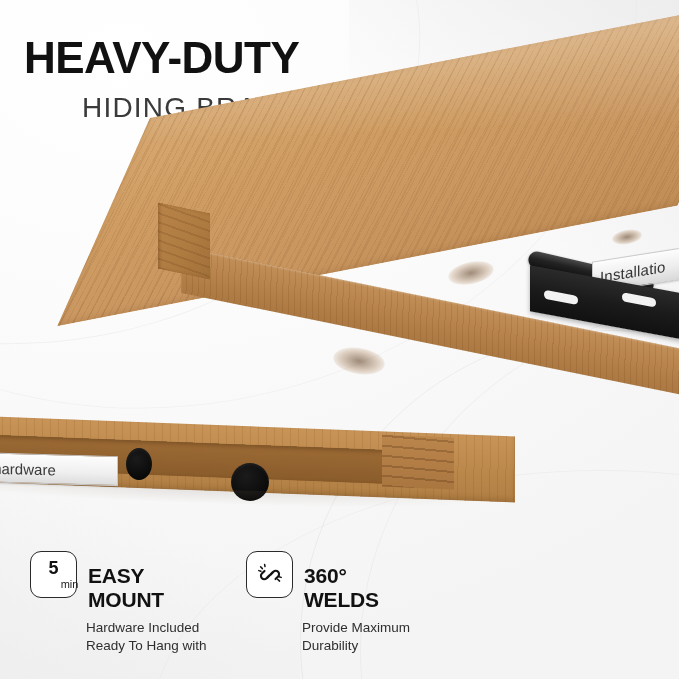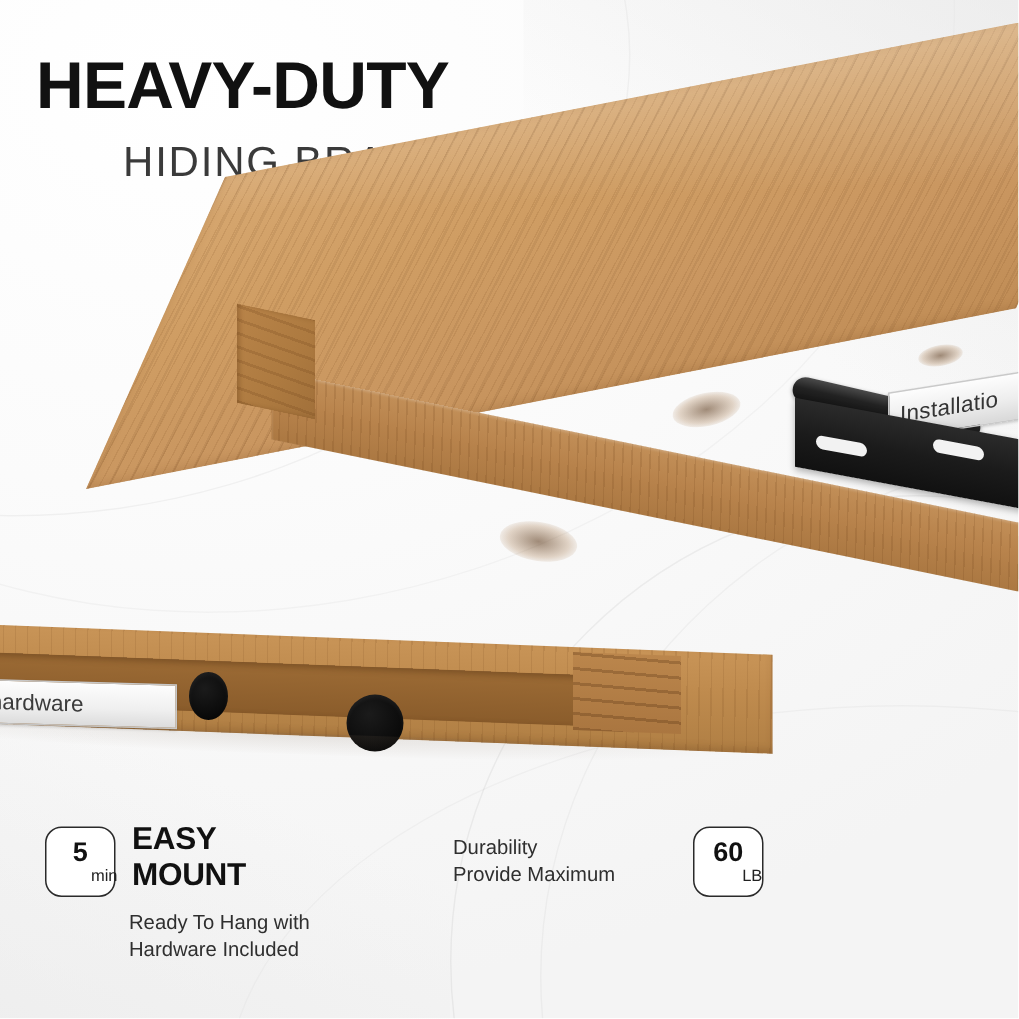--- a/index.html
+++ b/index.html
@@ -273,20 +273,21 @@
   .badge-big { font-size: 18px; font-weight: 600; color: #111; line-height: 1; }
   .badge-small { font-size: 11px; color: #222; line-height: 1.1; margin-top: 1px; margin-left: 32px; }
   .badge svg { display: block; }
   .feature-title {
     margin-left: 11px;
     font-size: 21px;
     font-weight: 700;
     color: #111111;
     line-height: 1.12;
     letter-spacing: -0.2px;
+    margin-top: 16px;
   }
   .feature-desc {
     margin-top: 8px;
     margin-left: 56px;
     font-size: 13.5px;
     font-weight: 300;
     color: #2f2f2f;
     line-height: 1.32;
   }
 </style>
@@ -349,35 +350,53 @@
         <div class="badge">
           <span class="badge-big">5</span>
           <span class="badge-small">min</span>
         </div>
         <div class="feature-title">
           <div>EASY</div>
           <div>MOUNT</div>
         </div>
       </div>
       <div class="feature-desc">
+        <div>Hardware Included</div>
         <div>Ready To Hang with</div>
-        <div>Hardware Included</div>
-      </div>
-    </div>
-
-    <div class="feature">
-      <div class="feature-desc">
-        <div>Durability</div>
-        <div>Provide Maximum</div>
       </div>
     </div>
 
     <div class="feature">
       <div class="feature-head">
         <div class="badge">
-          <span class="badge-big">60</span>
-          <span class="badge-small">LB</span>
+          <svg width="26" height="26" viewBox="0 0 26 26" aria-hidden="true">
+            <g fill="none" stroke="#141414" stroke-width="2.1" stroke-linecap="round">
+              <path d="M12.2 13.6 L9.6 16.2 a3.3 3.3 0 0 1-4.7-4.7 L7.5 8.9"></path>
+              <path d="M13.8 12.4 L16.4 9.8 a3.3 3.3 0 0 1 4.7 4.7 L18.5 17.1"></path>
+              <path d="M10.3 15.7 L15.7 10.3"></path>
+            </g>
+            <g stroke="#141414" stroke-width="1.5" stroke-linecap="round">
+              <path d="M5.4 6.6 L3.6 4.8"></path>
+              <path d="M3.9 9.2 L1.8 8.6"></path>
+              <path d="M8.0 4.6 L7.6 2.4"></path>
+              <path d="M20.6 17.2 L22.6 19.1"></path>
+              <path d="M22.0 14.8 L24.2 15.4"></path>
+            </g>
+          </svg>
+        </div>
+        <div class="feature-title">
+          <div>360°</div>
+          <div>WELDS</div>
         </div>
       </div>
+      <div class="feature-desc">
+        <div>Provide Maximum</div>
+        <div>Durability</div>
+      </div>
+    </div>
+
+    <div class="feature">
+      <div class="feature-head">
+      </div>
     </div>
 
   </div>
 </div>
 
 </body></html>

